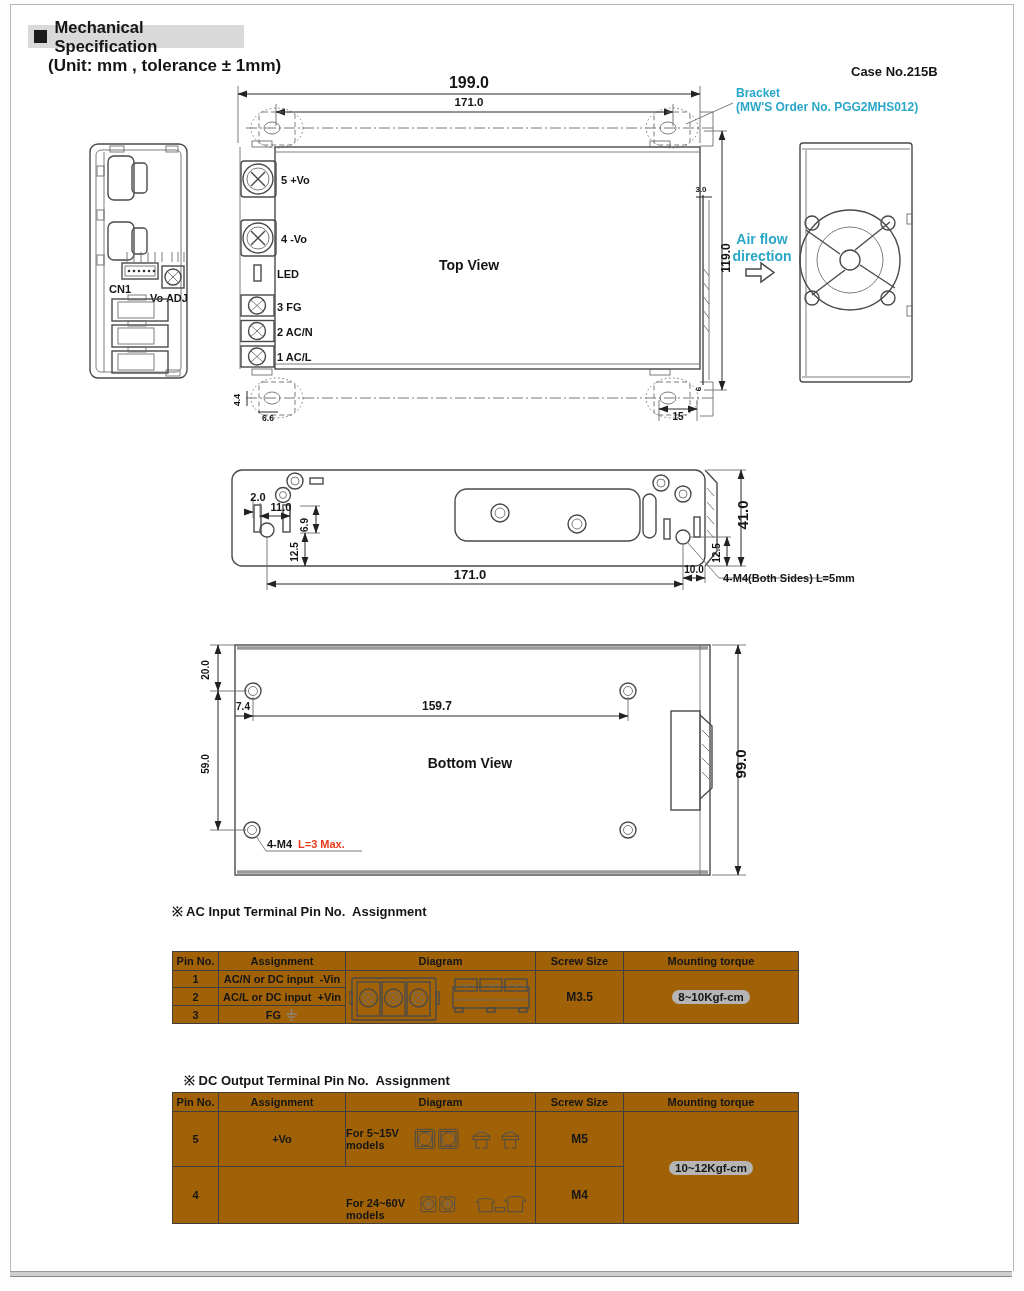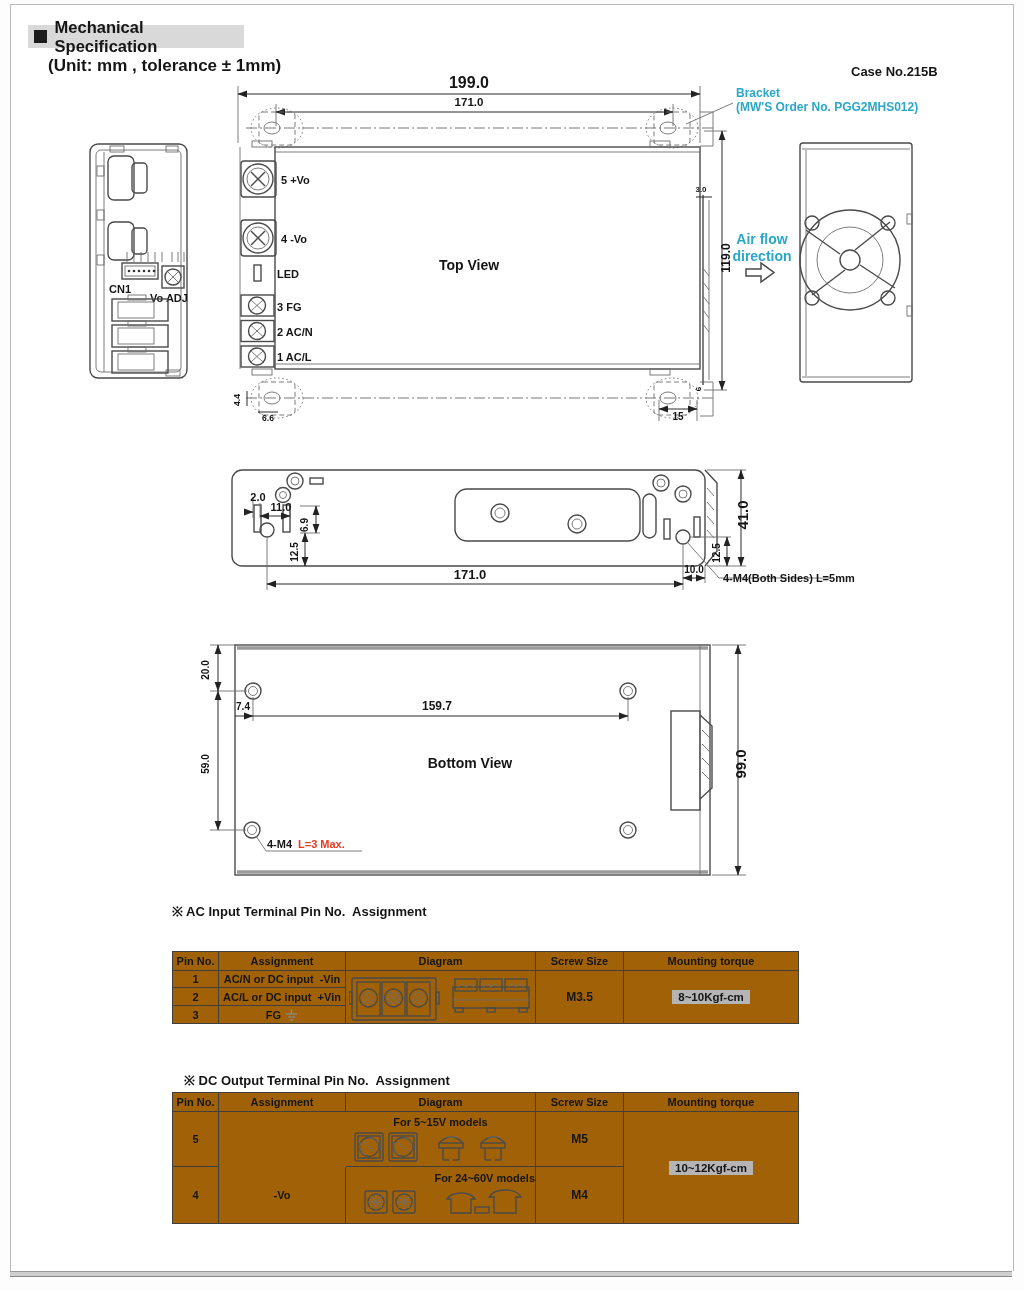--- a/index.html
+++ b/index.html
@@ -28,22 +28,22 @@
   .red{fill:#e8391d;}
   
   .caption{font-size:13px;font-weight:700;white-space:pre;}
   .tbl{position:absolute;display:grid;grid-template-columns:46px 127px 190px 88px 174px;
        border:1.5px solid #3f3f3f;background:#a16207;box-sizing:content-box;}
   .th,.td{border-right:1px solid #3f3f3f;border-bottom:1px solid #3f3f3f;
        display:flex;align-items:center;justify-content:center;
        font-size:11px;font-weight:700;box-sizing:border-box;}
   .nr{border-right:none;} .nb{border-bottom:none;}
   .pre{white-space:pre;}
-  .hl{background:#b5b5b5;padding:1px 6px;font-size:11.5px;}
-  .dcol{flex-direction:column;gap:3px;padding:2px 0;}
+  .hl{background:#b5b5b5;padding:1px 6px;font-size:11.5px;border-radius:7px;}
+  .dcol{flex-direction:row;gap:3px;padding:2px 0;}
   .gicon{margin-left:4px;}
 </style>
 </head>
 <body>
 
 <div class="sheet"></div>
 <div class="sheet-bottom"></div>
 
 <div class="abs titlebar">
   <div class="titlesq"></div>
@@ -443,20 +443,21 @@
 
 <div class="abs caption" style="left:184px;top:1071px;">※ DC Output Terminal Pin No.  Assignment</div>
 <div class="tbl" style="left:172px;top:1092px;grid-template-rows:19px 55px 56px;">
   <div class="th" style="grid-column:1;grid-row:1;">Pin No.</div>
   <div class="th" style="grid-column:2;grid-row:1;">Assignment</div>
   <div class="th" style="grid-column:3;grid-row:1;">Diagram</div>
   <div class="th" style="grid-column:4;grid-row:1;">Screw Size</div>
   <div class="th nr" style="grid-column:5;grid-row:1;">Mounting torque</div>
 
   <div class="td" style="grid-column:1;grid-row:2;">5</div>
+  <div class="td" style="grid-column:2;grid-row:2;">+Vo</div>
   <div class="td dcol" style="grid-column:3;grid-row:2;">
     <div>For 5~15V models</div>
     <svg width="176" height="32" viewBox="0 0 176 32">
       <g class="ln">
         <rect x="2" y="2" width="28" height="28" rx="2"></rect>
           <rect x="5" y="5" width="22" height="22"></rect>
         <circle cx="16" cy="16" r="9.5"></circle>
         <rect x="36" y="2" width="28" height="28" rx="2"></rect>
           <rect x="39" y="5" width="22" height="22"></rect>
         <circle cx="50" cy="16" r="9.5"></circle>
@@ -483,21 +484,20 @@
       </g>
       <g class="lt">
         <line x1="92" y1="6" x2="104" y2="6"></line>
           <line x1="134" y1="6" x2="146" y2="6"></line>
       </g>
     </svg>
   </div>
   <div class="td" style="grid-column:4;grid-row:2;font-size:12px;">M5</div>
 
   <div class="td nb" style="grid-column:1;grid-row:3;">4</div>
-  <div class="td nb" style="grid-column:2;grid-row:3;">-Vo</div>
   <div class="td dcol nb" style="grid-column:3;grid-row:3;align-items:flex-end;">
     <div>For 24~60V models</div>
     <svg width="176" height="32" viewBox="0 0 176 32">
       <g class="ln">
         <rect x="6" y="4" width="22" height="22" rx="2"></rect>
           <circle cx="17" cy="15" r="8"></circle>
         <rect x="34" y="4" width="22" height="22" rx="2"></rect>
           <circle cx="45" cy="15" r="8"></circle>
       </g>
       <g class="lt">

